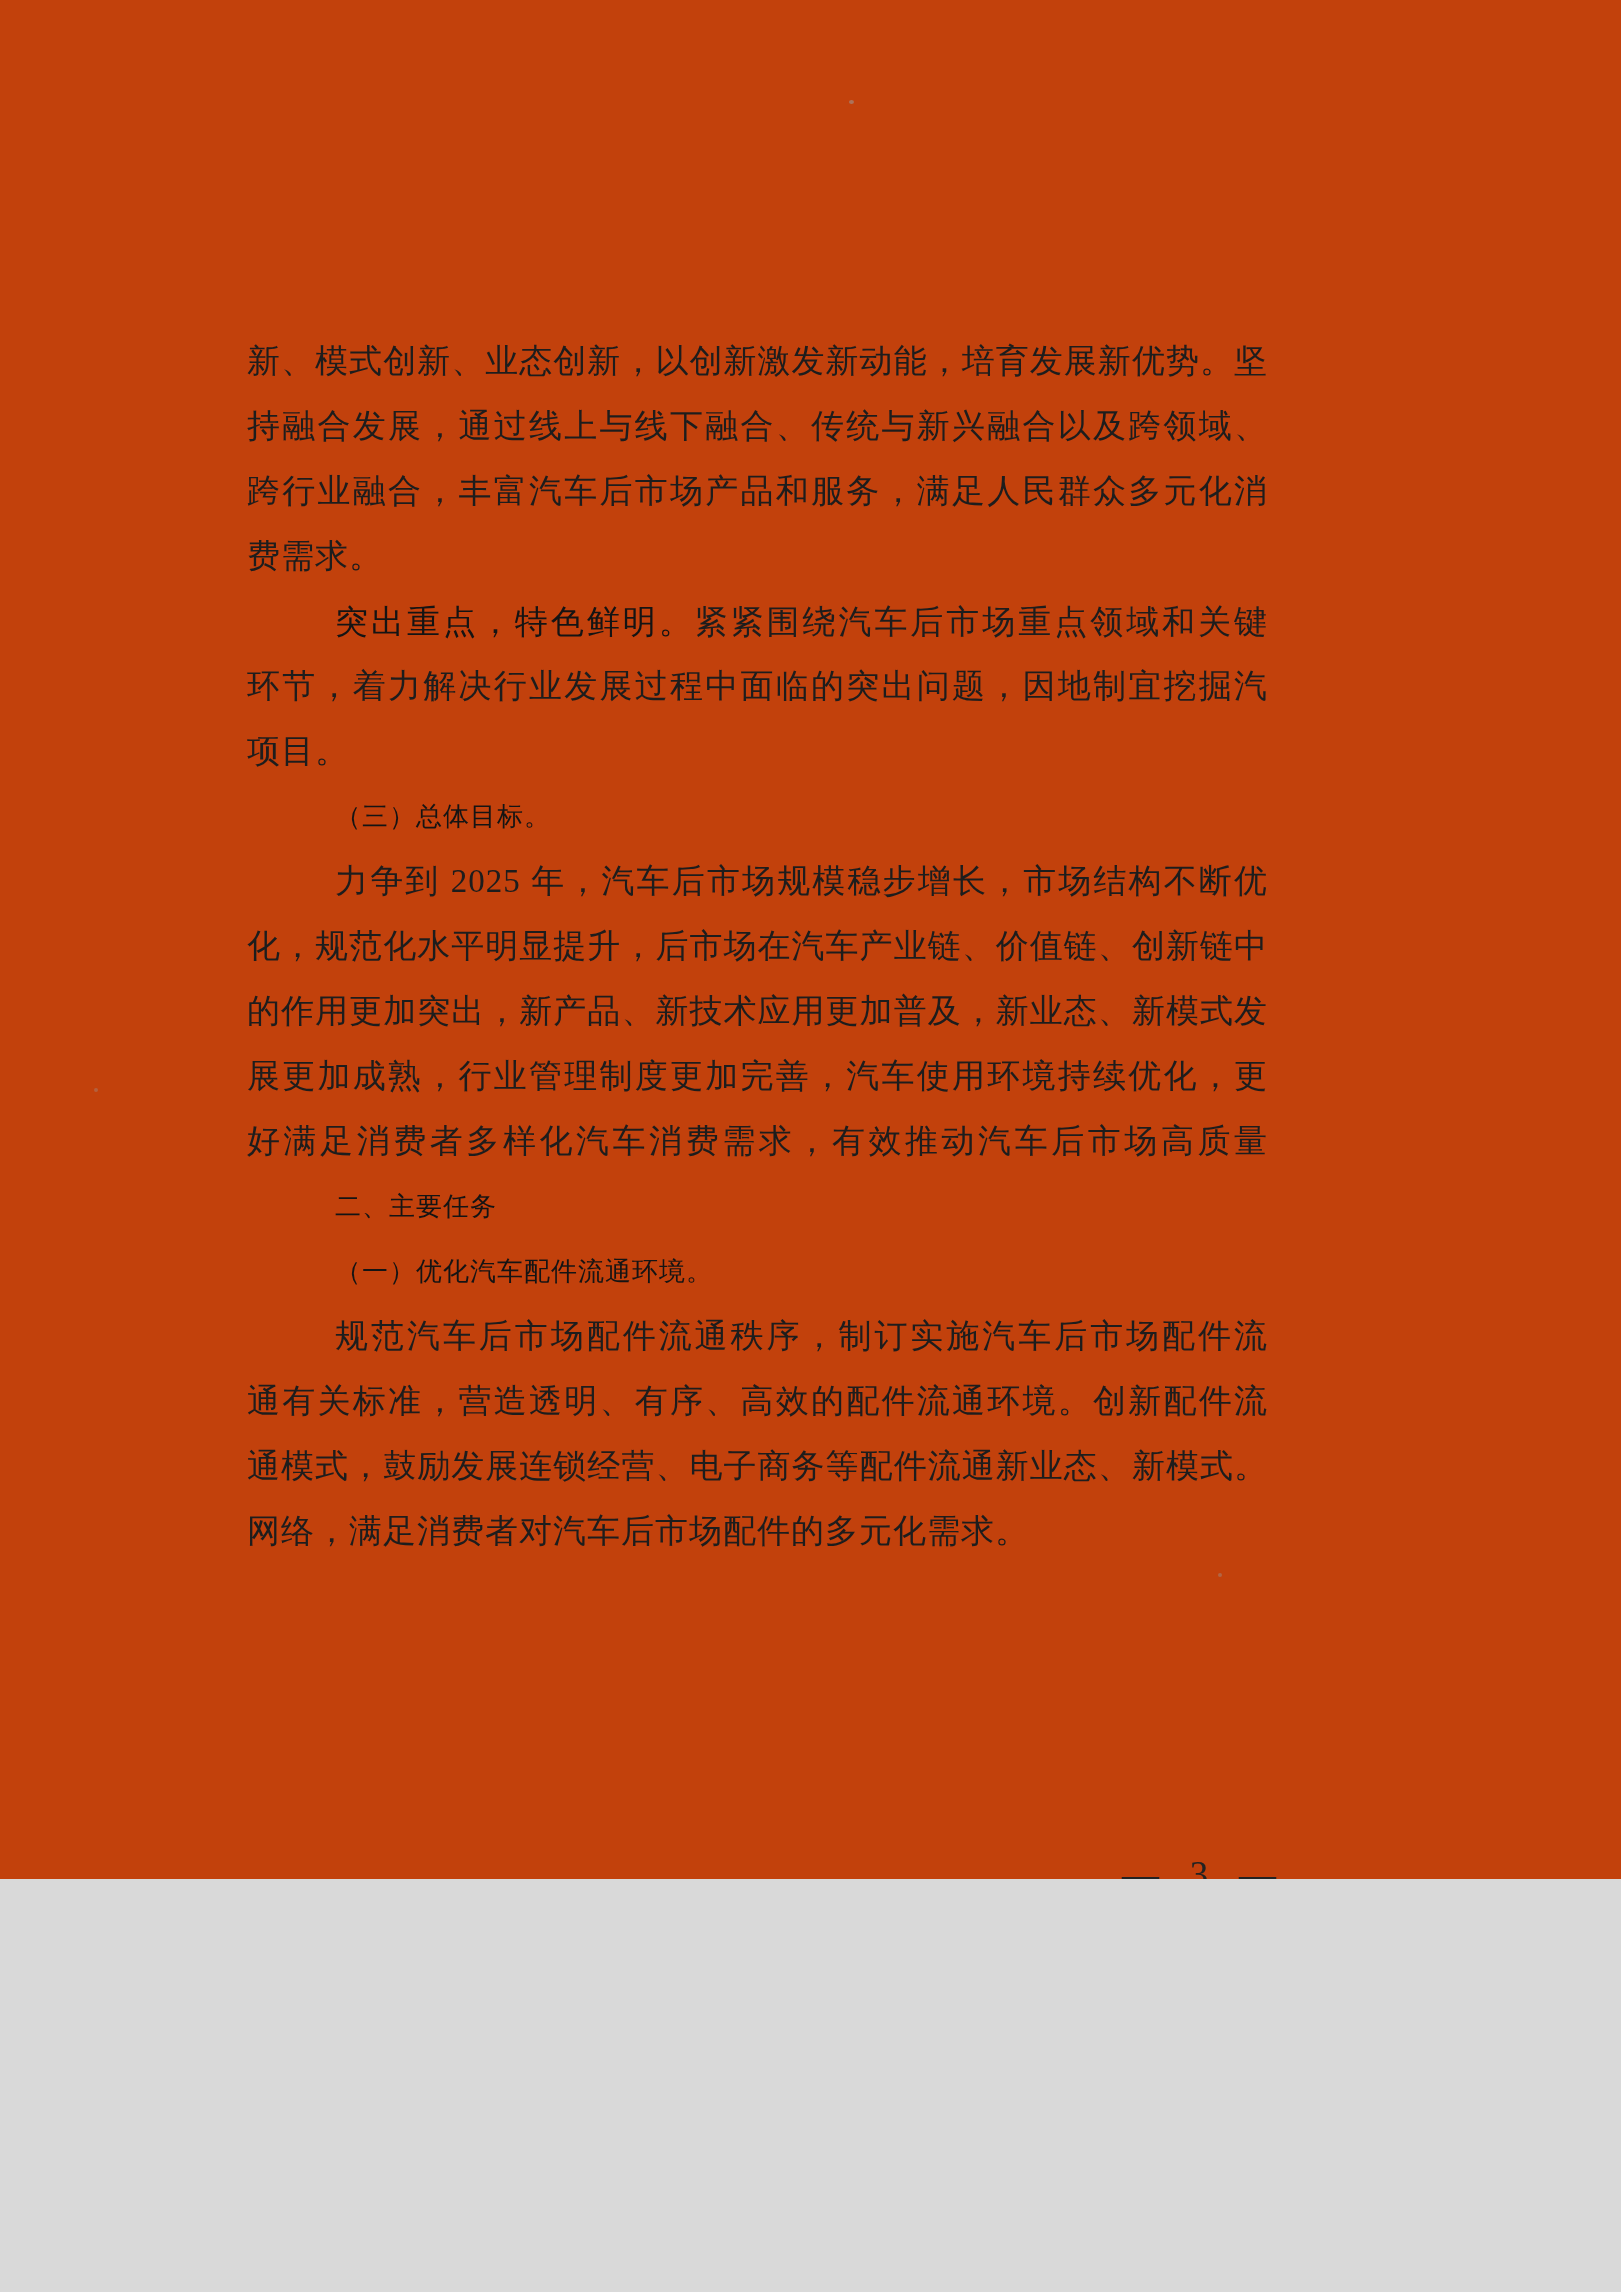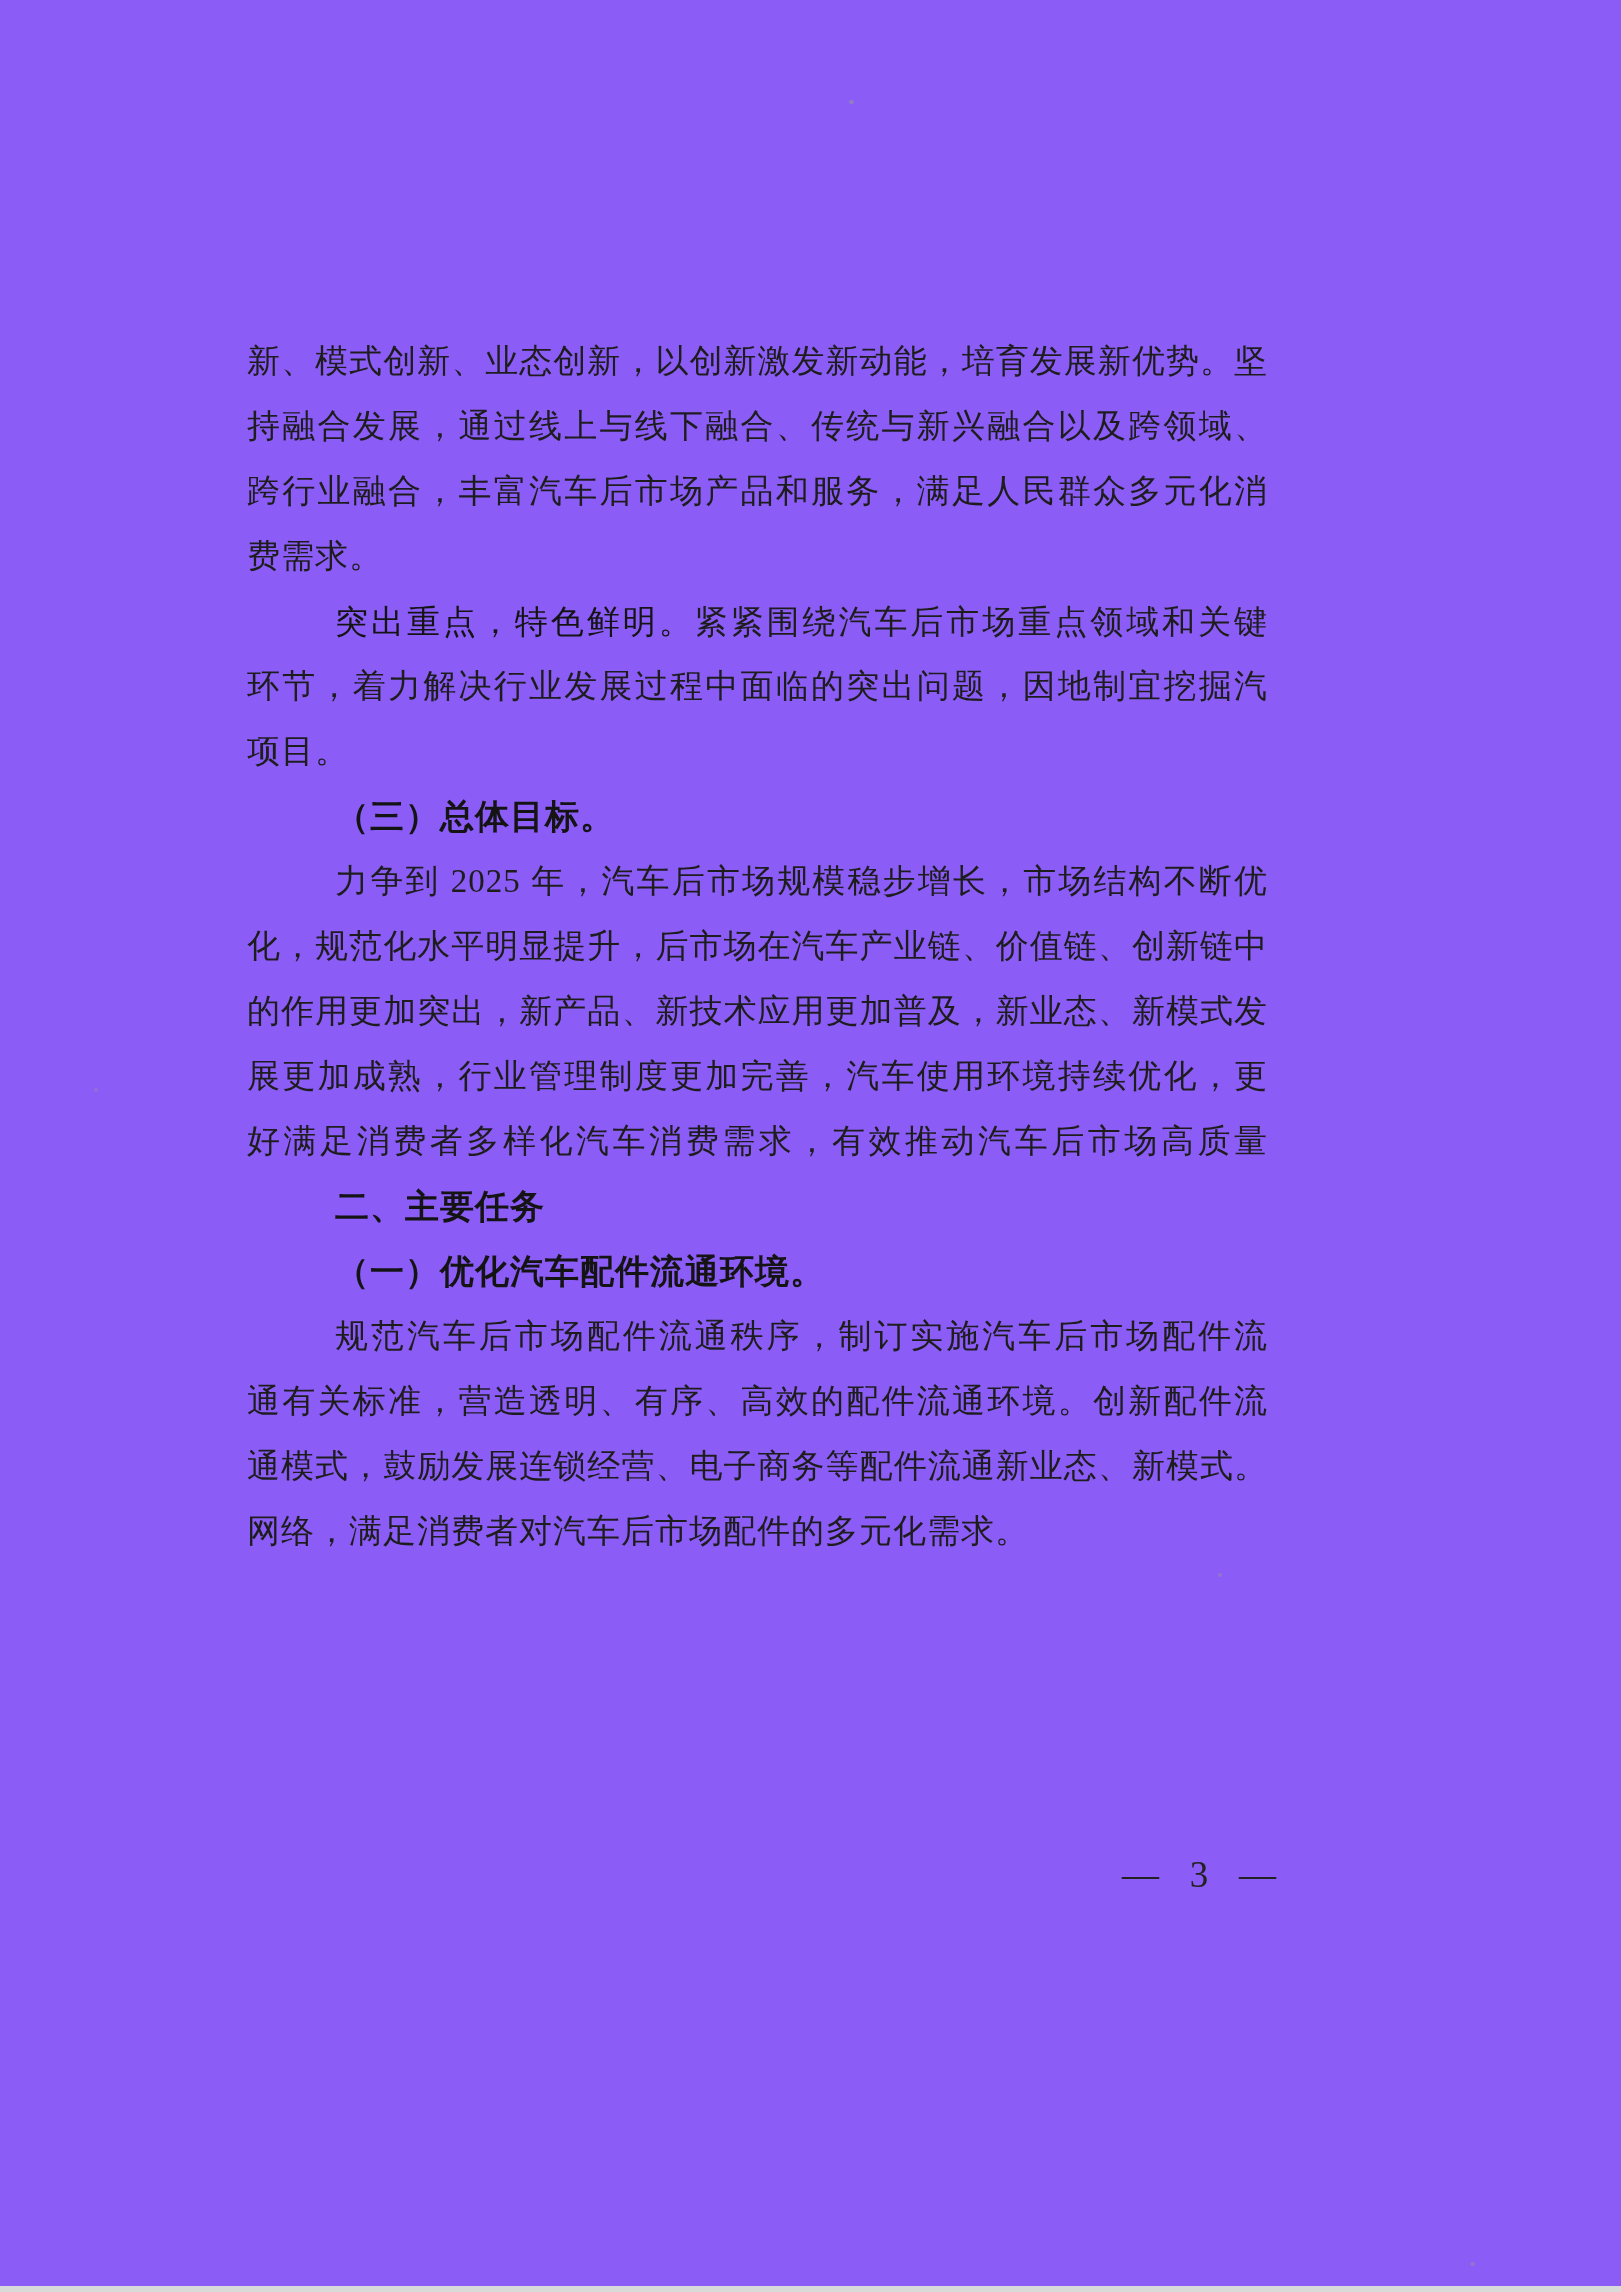--- a/index.html
+++ b/index.html
@@ -1,20 +1,20 @@
 <!DOCTYPE html>
 <html><head>
 <meta charset="utf-8">
 <style>
   html,body{margin:0;padding:0;}
   body{background:#d9d9d9;font-family:"Liberation Serif",serif;}
   .page{
     position:relative;
-    width:1621px;height:2286px;
-    background:#8b5cf6;
+    width:1621px;height:1879px;
+    background:#c2410c;
     color:#1d1d1d;
     overflow:hidden;
   }
   .text-block{
     position:absolute;
     left:247px;top:329px;
     width:1021px;
   }
   .line{
     margin:0;
@@ -29,22 +29,22 @@
     text-align-last:justify;
     text-justify:inter-character;
   }
   .end{
     text-align:left;
     text-align-last:left;
   }
   .ind{ text-indent:88px; }
   .heading{
     font-family:"Liberation Sans",sans-serif;
-    font-weight:bold;
-    font-size:34px;
+    font-weight:normal;
+    font-size:26px;
     color:#141414;
     text-align:center;
   }
   b.lead{
     font-family:"Liberation Sans",sans-serif;
     font-weight:normal;
     color:#141414;
   }
   .page-number{
     position:absolute;

